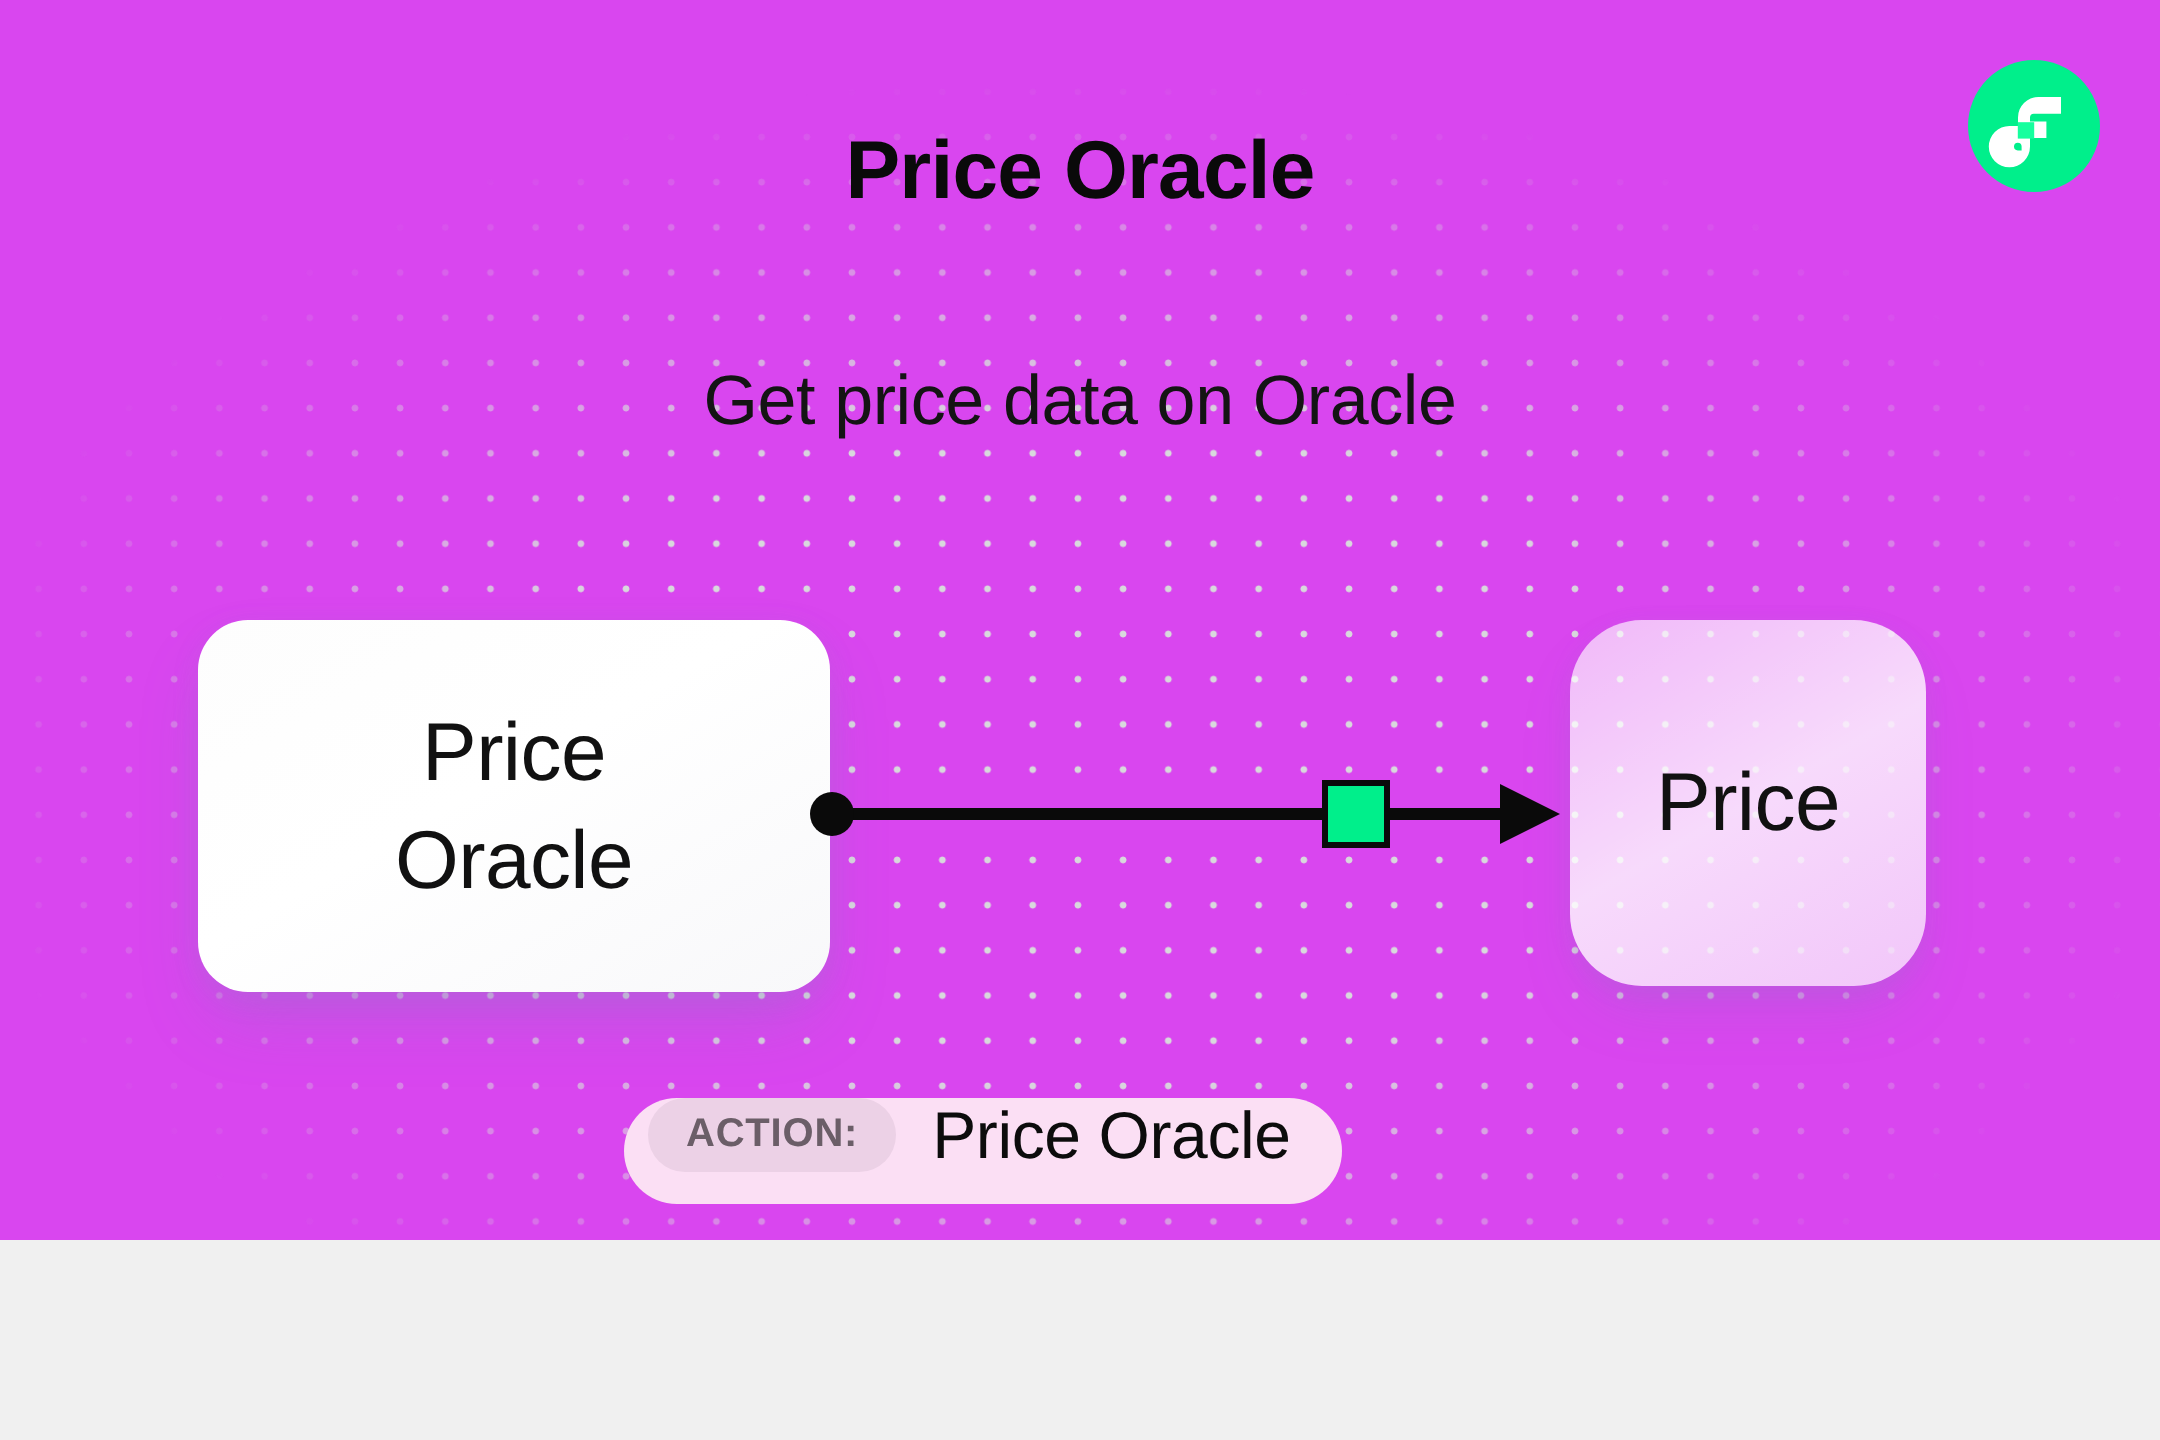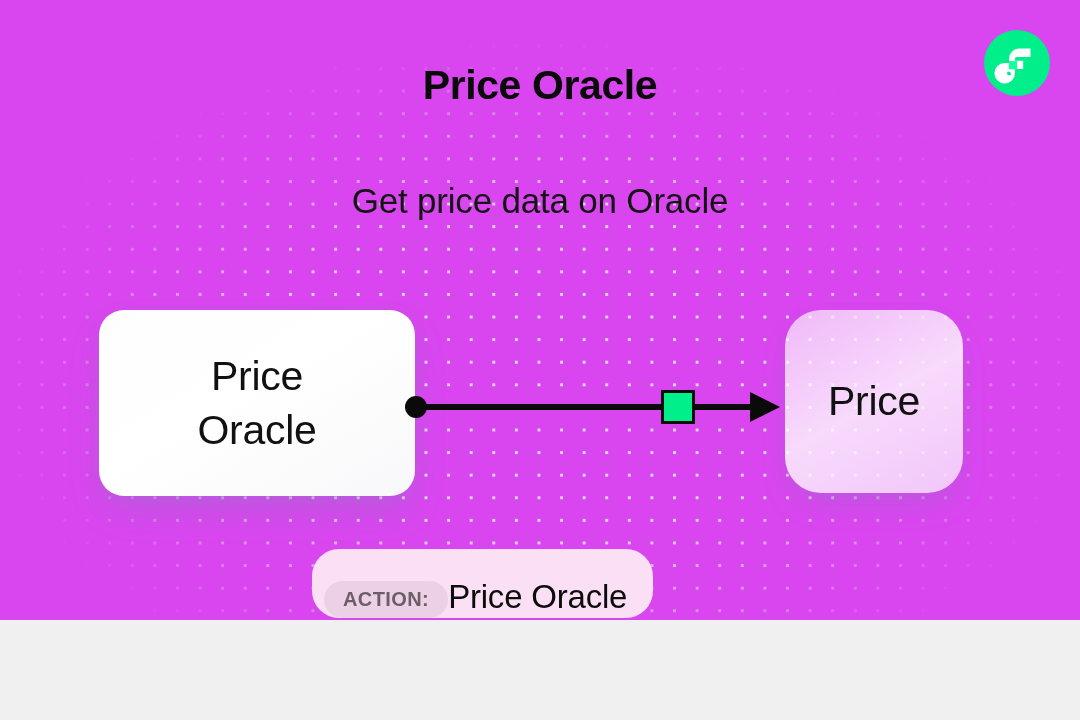--- a/index.html
+++ b/index.html
@@ -126,22 +126,23 @@
     border: 3.5px solid #0a0a0a;
   }
 
   
   .action-badge {
     position: absolute;
     left: 312px;
     top: 549px;
     height: 53px;
     display: flex;
-    align-items: flex-end;
-    padding: 16px 26px 0 12px;
+    align-items: flex-start;
+    gap: 18px;
+    padding: 0 26px 0 12px;
     border-radius: 27px;
     background: #fbdff4;
   }
   .action-tag {
     display: flex;
     align-items: center;
     justify-content: center;
     height: 37px;
     padding: 0 19px;
     border-radius: 19px;

